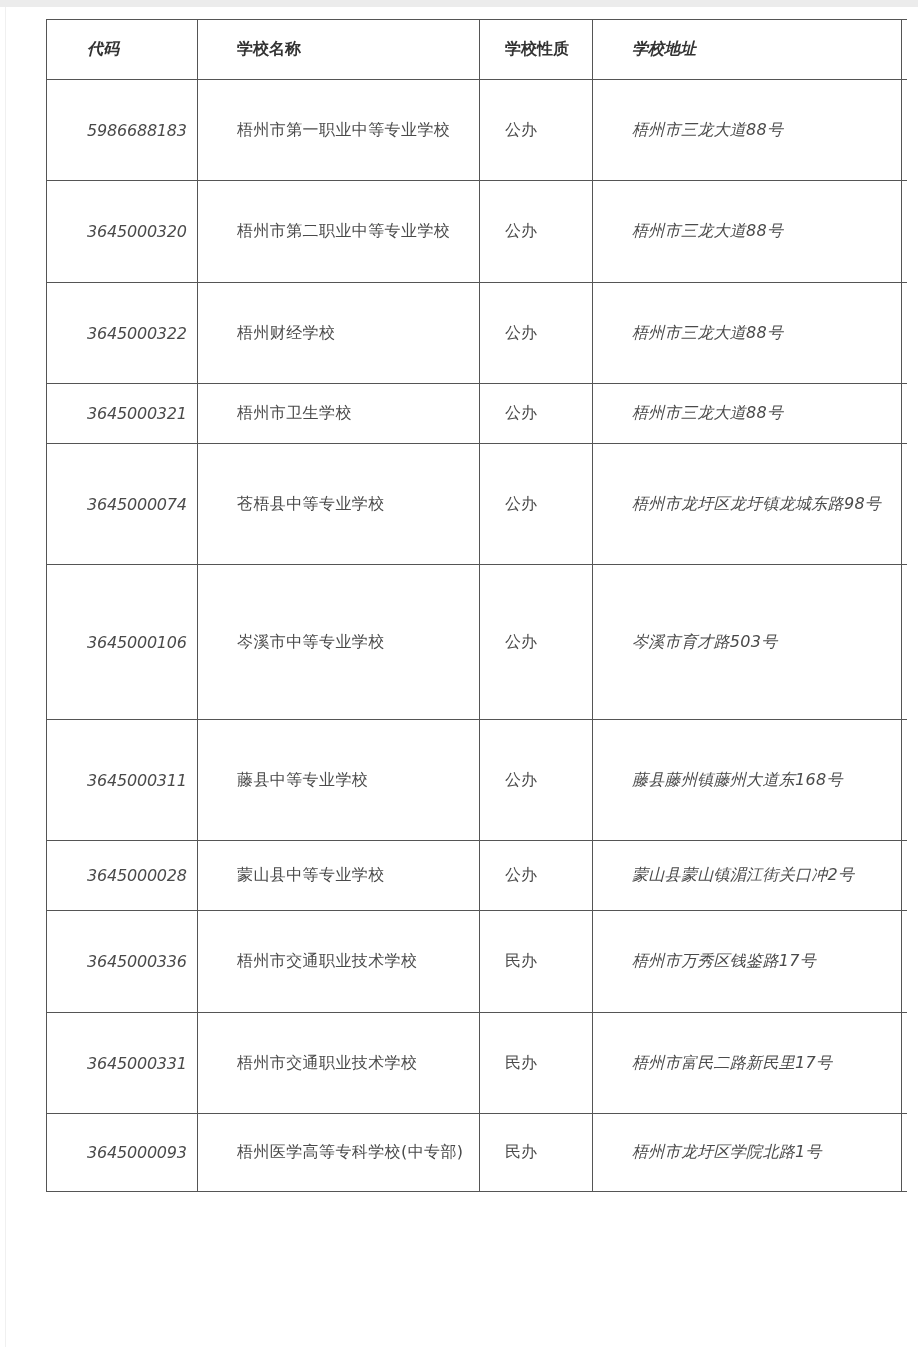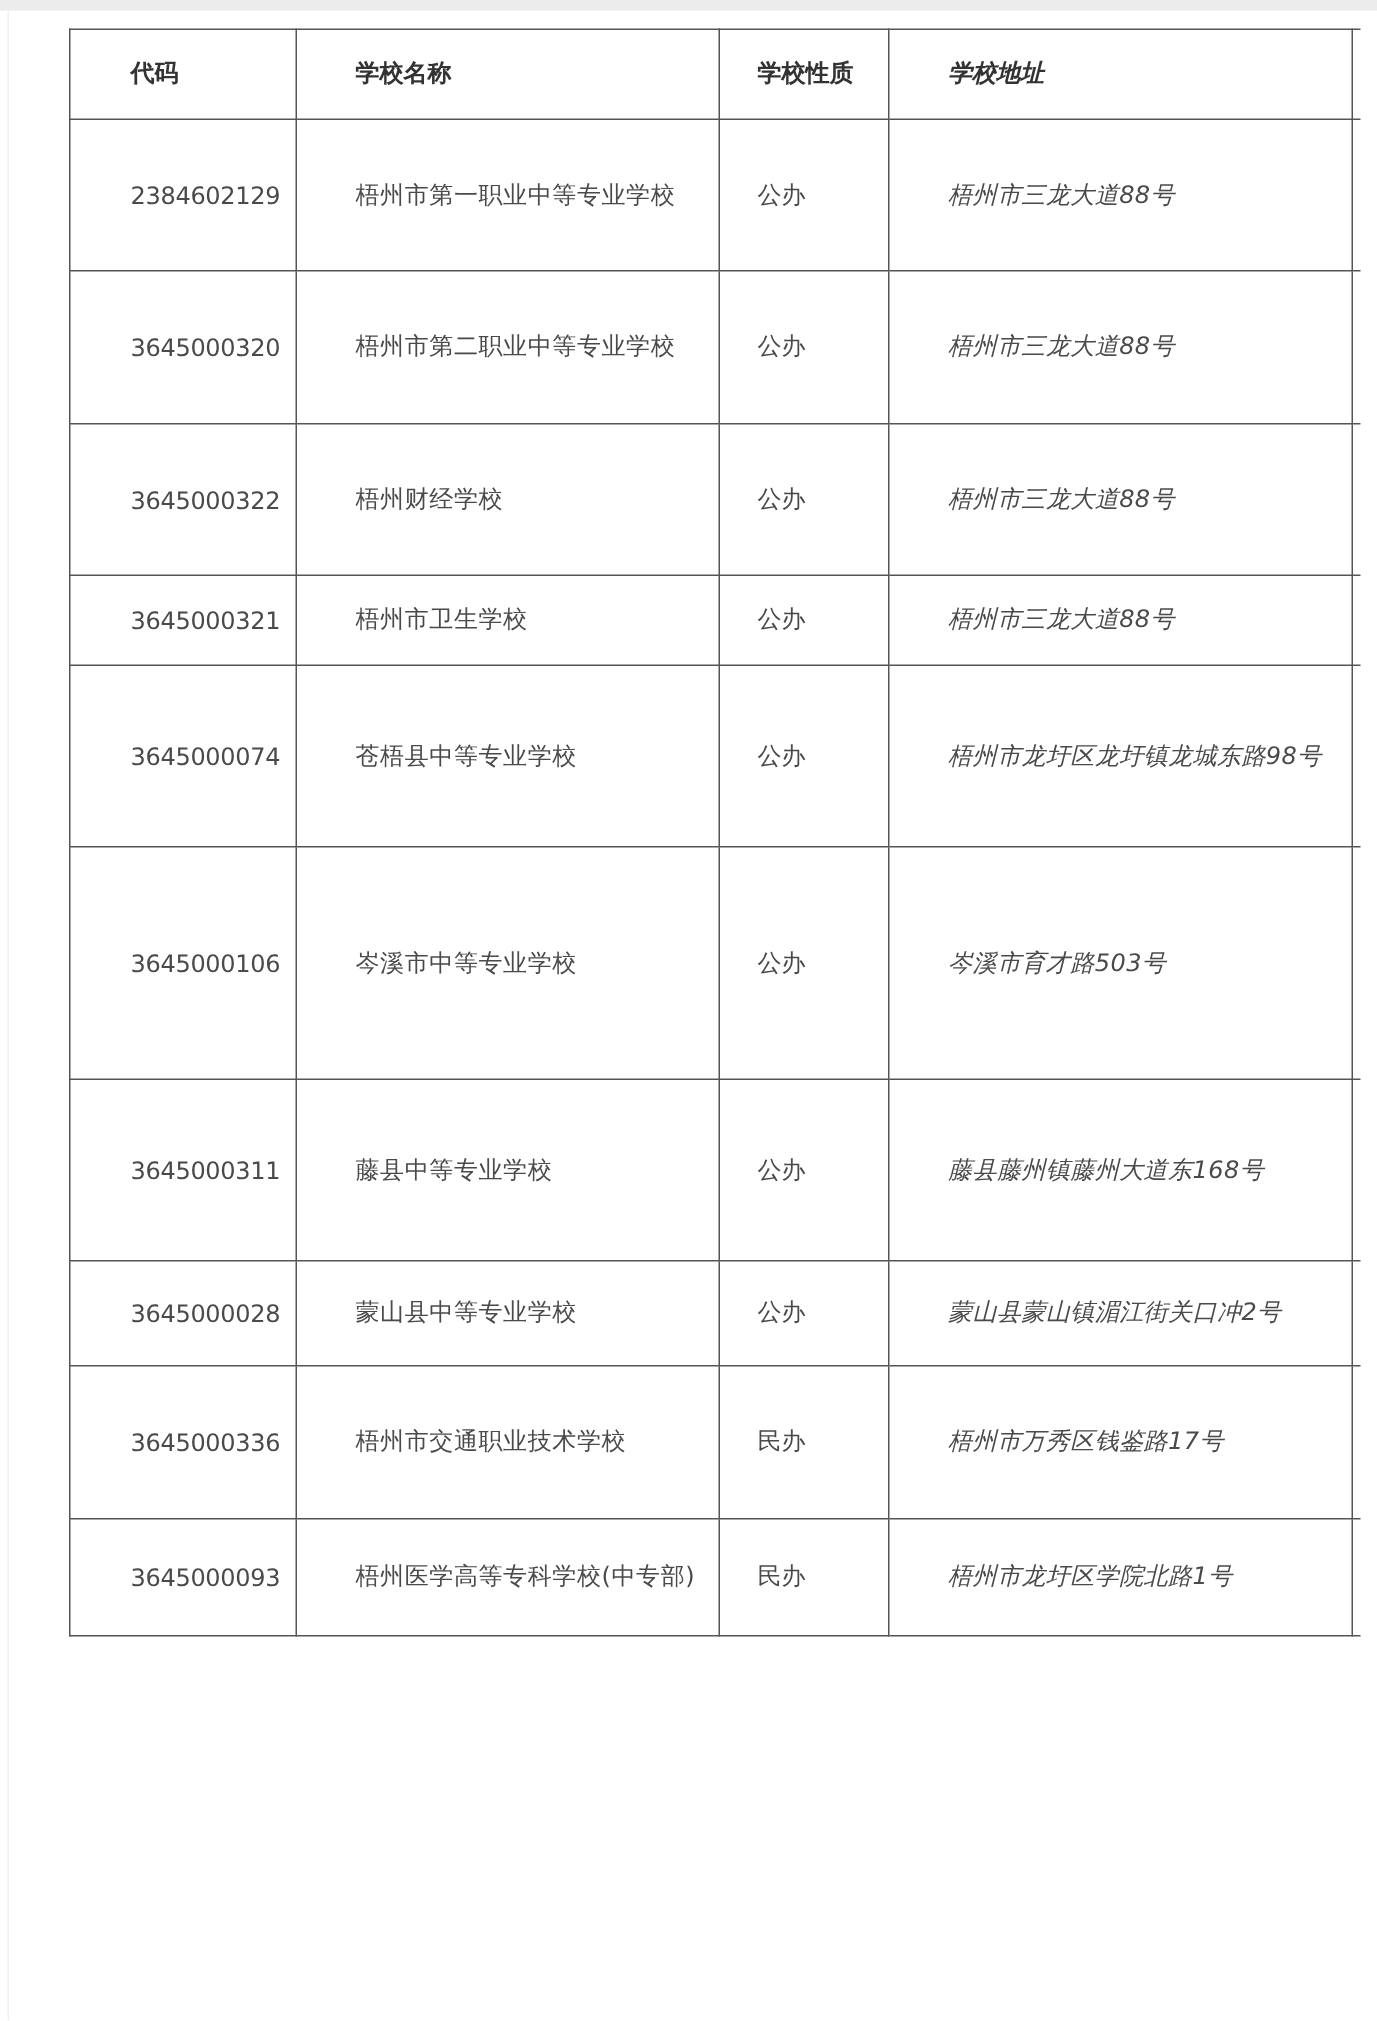--- a/index.html
+++ b/index.html
@@ -49,21 +49,21 @@
     }
     table.school-table th {
       font-weight: bold;
       color: #333333;
       height: 59px;
     }
     table.school-table td {
       font-weight: normal;
       color: #4a4a4a;
     }
-    .c-code  { width: 151px; }
+    .c-code  { width: 151px; font-style: italic; }
     .c-name  { width: 282px; }
     .c-type  { width: 113px; }
     .c-addr  { width: 309px; font-style: italic; }
     .c-extra { width: 5px; border-right: none !important; }
 
     th.c-code, td.c-code { padding-left: 40px !important; }
     th.c-name, td.c-name { padding-left: 39px !important; }
     th.c-type, td.c-type { padding-left: 25px !important; }
     th.c-addr, td.c-addr { padding-left: 39px !important; }
     td.c-code { font-size: 17px; letter-spacing: -0.2px; }
@@ -89,21 +89,21 @@
       <tr>
         <th class="c-code">代码</th>
         <th class="c-name">学校名称</th>
         <th class="c-type">学校性质</th>
         <th class="c-addr">学校地址</th>
         <th class="c-extra"></th>
       </tr>
     </thead>
     <tbody id="table-body">
         <tr style="height: 101px;">
-          <td class="c-code">2384602129</td>
+          <td class="c-code">5986688183</td>
           <td class="c-name">梧州市第一职业中等专业学校</td>
           <td class="c-type">公办</td>
           <td class="c-addr">梧州市三龙大道88号</td>
           <td class="c-extra"></td>
         </tr>
         <tr style="height: 102px;">
           <td class="c-code">3645000320</td>
           <td class="c-name">梧州市第二职业中等专业学校</td>
           <td class="c-type">公办</td>
           <td class="c-addr">梧州市三龙大道88号</td>
@@ -151,20 +151,27 @@
           <td class="c-addr">蒙山县蒙山镇湄江街关口冲2号</td>
           <td class="c-extra"></td>
         </tr>
         <tr style="height: 102px;">
           <td class="c-code">3645000336</td>
           <td class="c-name">梧州市交通职业技术学校</td>
           <td class="c-type">民办</td>
           <td class="c-addr">梧州市万秀区钱鉴路17号</td>
           <td class="c-extra"></td>
         </tr>
+        <tr style="height: 101px;">
+          <td class="c-code">3645000331</td>
+          <td class="c-name">梧州市交通职业技术学校</td>
+          <td class="c-type">民办</td>
+          <td class="c-addr">梧州市富民二路新民里17号</td>
+          <td class="c-extra"></td>
+        </tr>
         <tr style="height: 78px;">
           <td class="c-code">3645000093</td>
           <td class="c-name">梧州医学高等专科学校(中专部)</td>
           <td class="c-type">民办</td>
           <td class="c-addr">梧州市龙圩区学院北路1号</td>
           <td class="c-extra"></td>
         </tr>
       </tbody>
   </table>
 </div>

